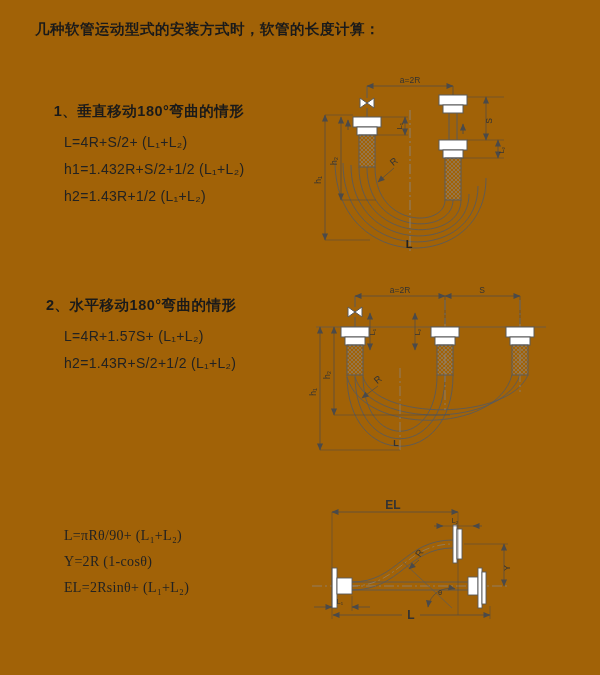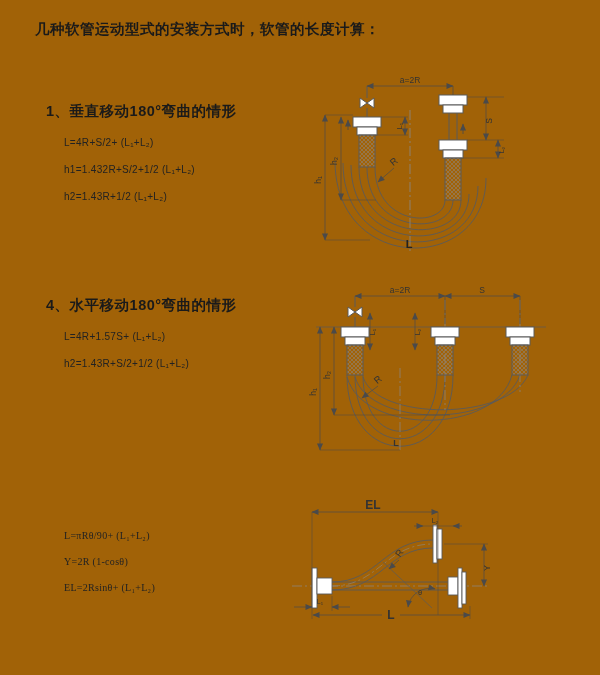--- a/index.html
+++ b/index.html
@@ -8,21 +8,21 @@
     font-family:"Liberation Sans","DejaVu Sans",sans-serif;color:#1a1a1a;
     overflow:hidden;margin:0 auto;
   }
   .doc-title{
     position:absolute;left:35px;top:20px;font-size:14.5px;font-weight:700;
     letter-spacing:.5px;white-space:nowrap;
   }
   .section{position:absolute;left:46px;}
   .section-heading{font-size:14.5px;font-weight:700;letter-spacing:.5px;white-space:nowrap;text-align:right;}
   .formulas{margin-top:8px;padding-left:18px;}
-  .formula{font-size:10px;font-weight:500;letter-spacing:.3px;white-space:nowrap;color:#222;}
+  .formula{font-size:14px;font-weight:500;letter-spacing:.3px;white-space:nowrap;color:#222;}
   .sec-1 .formula, .sec-2 .formula{line-height:27px;}
   .sec-3 .formula{line-height:26px;font-family:Liberation Serif, serif;}
   .diagram{position:absolute;}
   svg text{font-family:"Liberation Sans","DejaVu Sans",sans-serif;fill:#333;}
   .dim-label{font-size:8.5px;}
   .dim-label-sm{font-size:7px;}
   .big-label{font-size:11px;font-weight:700;fill:#222;}
 </style>
 </head>
 <body>
@@ -34,21 +34,21 @@
   <div class="section sec-1" style="top:102px;">
     <div class="section-heading">1、垂直移动180°弯曲的情形</div>
     <div class="formulas">
       <div class="formula">L=4R+S/2+ (L₁+L₂)</div>
       <div class="formula">h1=1.432R+S/2+1/2 (L₁+L₂)</div>
       <div class="formula">h2=1.43R+1/2 (L₁+L₂)</div>
     </div>
   </div>
 
   <div class="section sec-2" style="top:296px;">
-    <div class="section-heading">4、水平移动180°弯曲的情形</div>
+    <div class="section-heading">2、水平移动180°弯曲的情形</div>
     <div class="formulas">
       <div class="formula">L=4R+1.57S+ (L₁+L₂)</div>
       <div class="formula">h2=1.43R+S/2+1/2 (L₁+L₂)</div>
     </div>
   </div>
 
   <div class="section sec-3" style="top:515px;">
     <div class="formulas">
       <div class="formula">L=πRθ/90+ (L₁+L₂)</div>
       <div class="formula">Y=2R (1-cosθ)</div>
@@ -196,21 +196,21 @@
     <text class="dim-label" x="174" y="13" text-anchor="middle">S</text>
     <text class="dim-label" transform="translate(8,112) rotate(-90)" text-anchor="middle">h₁</text>
     <text class="dim-label" transform="translate(22,95) rotate(-90)" text-anchor="middle">h₂</text>
     <text class="dim-label-sm" transform="translate(67,52) rotate(-90)" text-anchor="middle">L₁</text>
     <text class="dim-label-sm" transform="translate(112,52) rotate(-90)" text-anchor="middle">L₂</text>
     <text style="font-size:9.5px" transform="translate(72,102) rotate(-40)" text-anchor="middle">R</text>
     <text style="font-size:9px;font-weight:700" x="88" y="166" text-anchor="middle">L</text>
   </svg>
   </div>
 
-  <div class="diagram" style="left:278px;top:498px;width:302px;height:150px;text-decoration:underline;">
+  <div class="diagram" style="left:298px;top:498px;width:302px;height:150px;text-decoration:underline;">
   <svg width="302" height="150" viewBox="0 0 302 150">
     <defs>
       <marker id="a3" markerUnits="userSpaceOnUse" markerWidth="8" markerHeight="8" refX="7" refY="4" orient="auto-start-reverse">
         <path d="M0.5,1 L7.5,4 L0.5,7 Z" fill="#4a4a4a"></path>
       </marker>
     </defs>
 
     <line x1="14" y1="88" x2="210" y2="88" stroke="#8a8a8a" stroke-width="0.7" stroke-dasharray="10 3 2 3"></line>
 
     <g stroke="#5a5a5a" stroke-width="0.9" fill="#fff">

